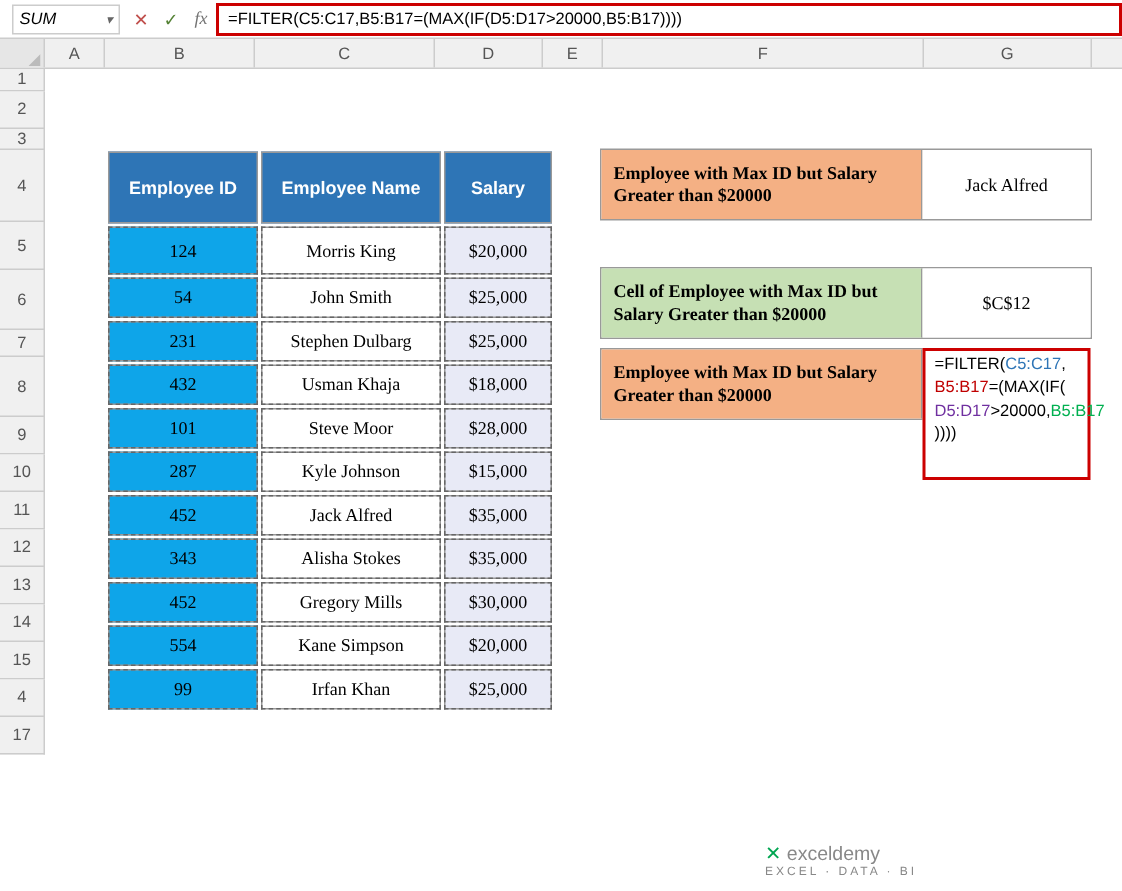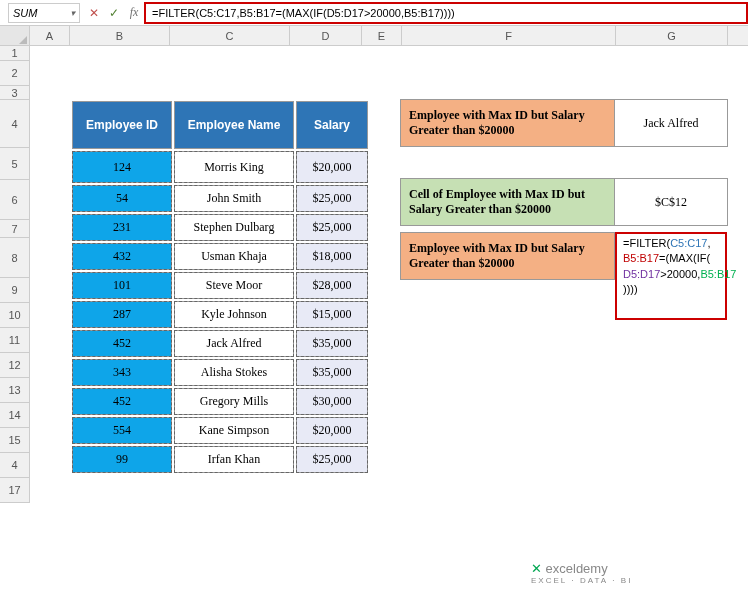--- a/index.html
+++ b/index.html
@@ -37,21 +37,21 @@
 .marquee { outline: 1px dashed #666 !important; outline-offset: -1px; }
 .card { position: absolute; display: flex; align-items: stretch; border: 1px solid #999; font-family: "Times New Roman", serif; }
 .card-label { background: #f4b084; display: flex; align-items: center; justify-content: center; font-weight: bold; font-size: 12px; padding: 4px 8px; border-right: 1px solid #999; }
 .card-label.green { background: #c6e0b4; }
 .card-val { width: 112px; display: flex; align-items: center; justify-content: center; font-size: 12px; background: #fff; }
 .card1 { left: 370px; top: 53px; height: 48px; }
 .card2 { left: 370px; top: 119px; height: 48px; margin-top: 13px; }
 .card3 { left: 370px; top: 186px; height: 48px; }
 .card-label.w { width: 214px; }
 .live-formula { position: absolute; left: 585px; top: 186px; width: 112px; height: 88px; border: 2px solid #c00; background: #fff; padding: 2px 6px; font-size: 11px; line-height: 1.4; }
-.watermark { position: absolute; left: 501px; top: 515px; font-size: 13px; color: #888; font-family: Arial, sans-serif; }
+.watermark { position: absolute; left: 480px; top: 515px; font-size: 13px; color: #888; font-family: Arial, sans-serif; }
 .watermark .sub { font-size: 8px; letter-spacing: 2px; }
 </style>
 </head>
 <body>
 
 <div class="formula-bar">
   <div class="name-box">SUM</div>
   <div class="fb-btn cancel">✕</div>
   <div class="fb-btn accept">✓</div>
   <div class="fb-btn fx">fx</div>

